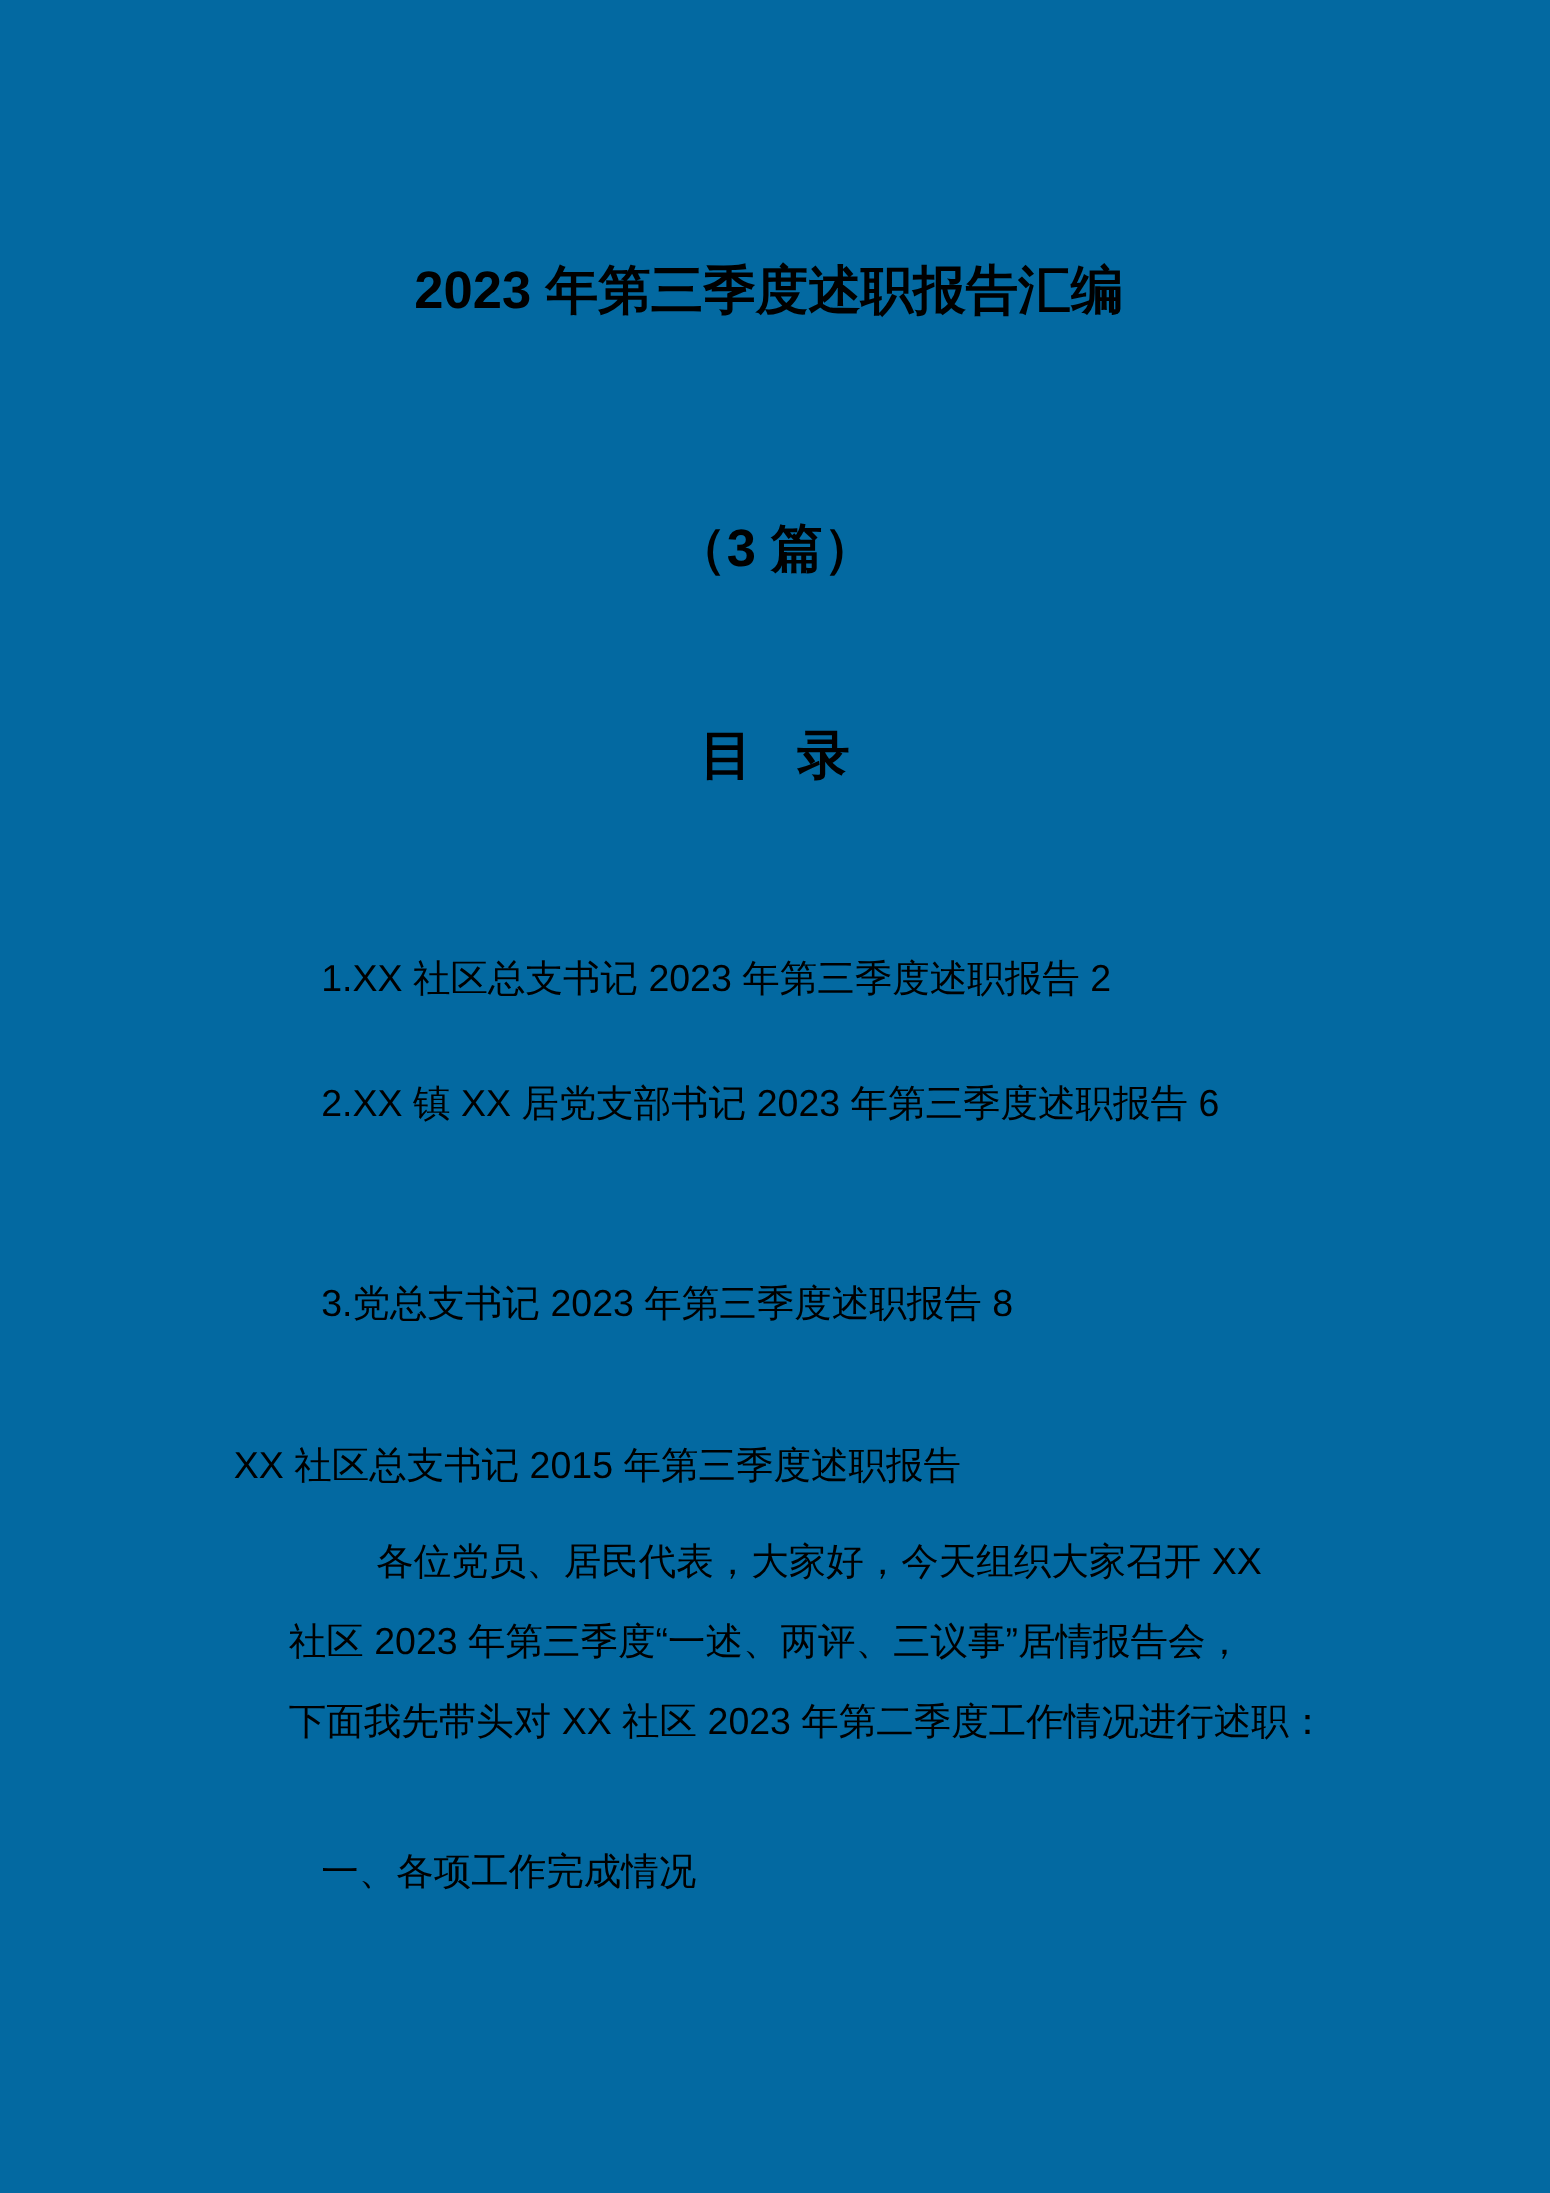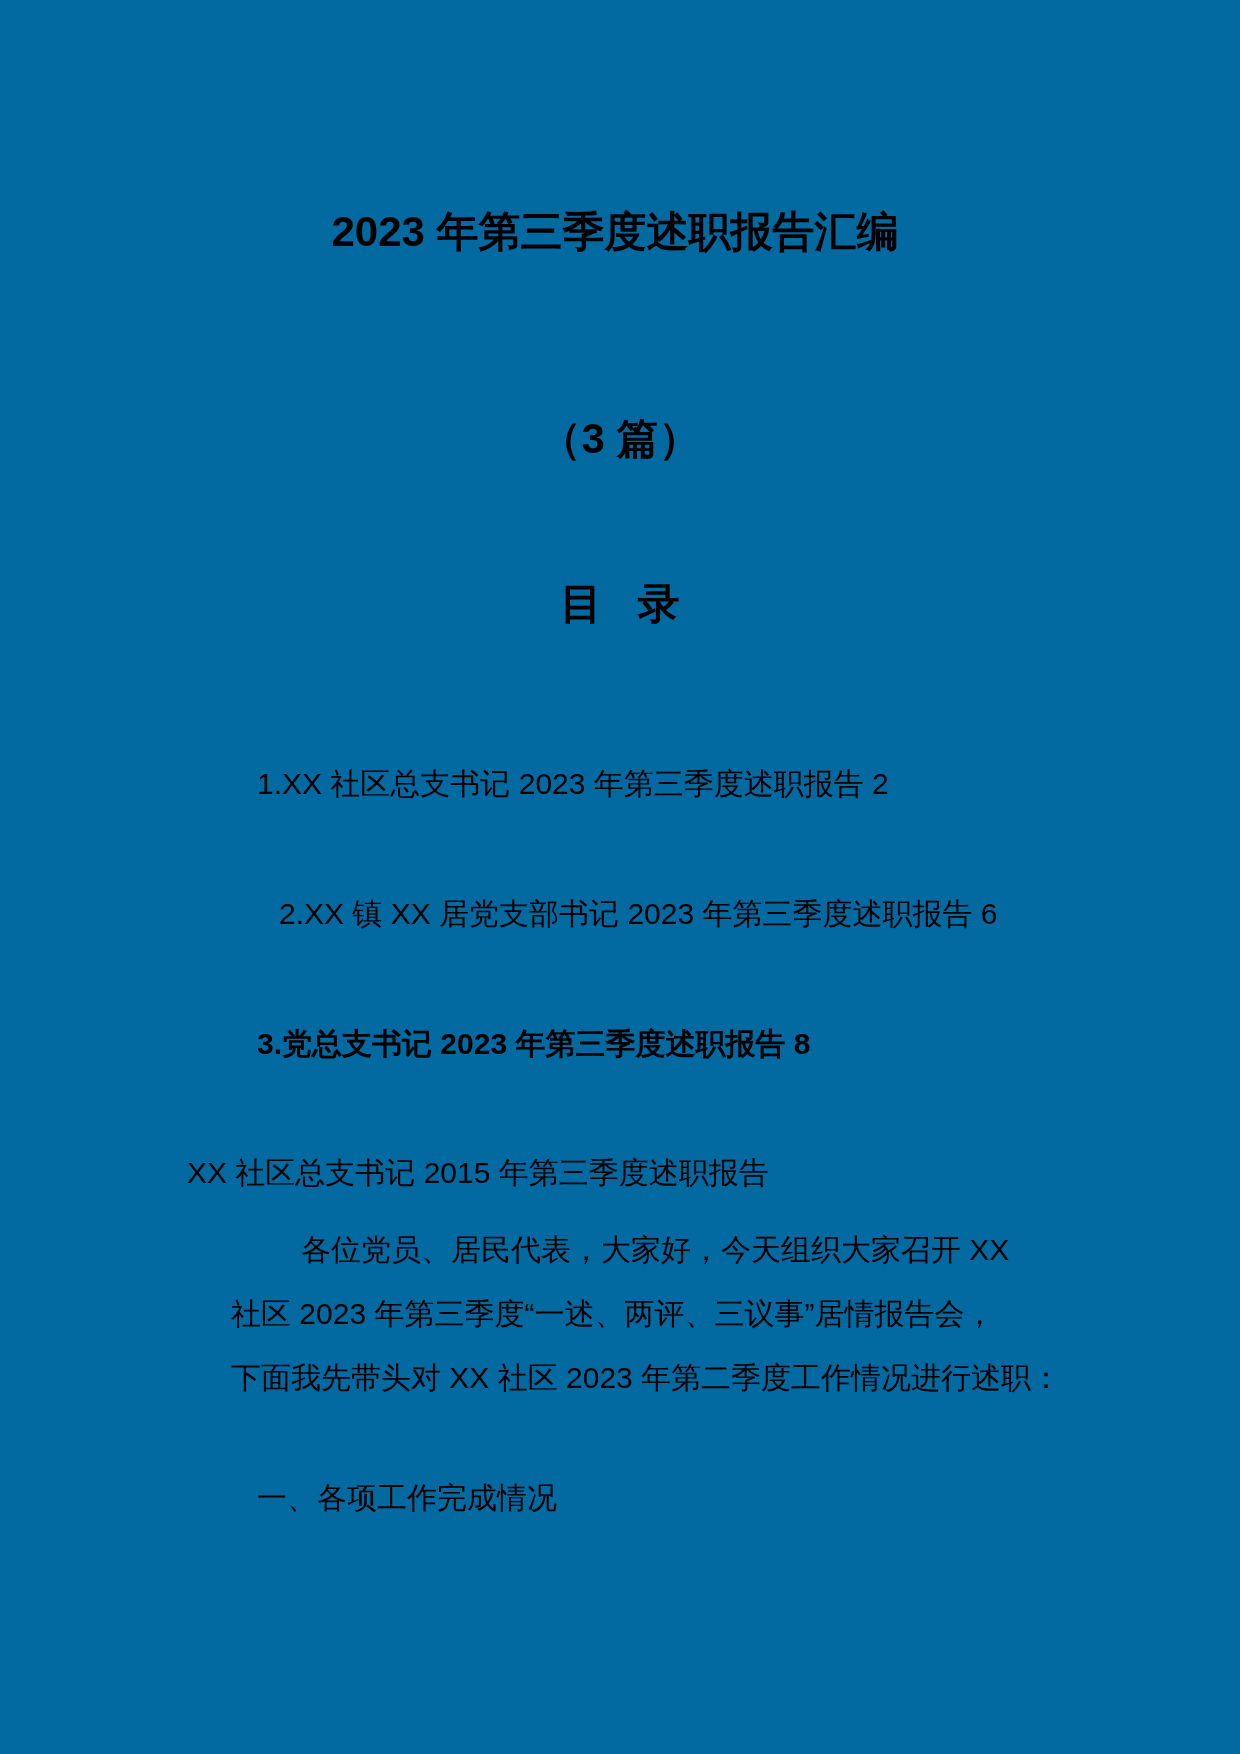--- a/index.html
+++ b/index.html
@@ -36,22 +36,22 @@
     .title-count { top: 409px; }
     .title-toc { top: 574px; letter-spacing: 12px; left: 6px; }
     .toc-item {
       position: absolute;
       left: 257px;
       font-size: 30px;
       line-height: 40px;
       white-space: nowrap;
     }
     .toc-1 { top: 764px; }
-    .toc-2 { top: 894px; margin-left: 22px; }
-    .toc-3 { top: 1024px; font-weight: bold; }
+    .toc-2 { top: 864px; }
+    .toc-3 { top: 1024px; }
     .section-heading {
       position: absolute;
       left: 187px;
       top: 1153px;
       font-size: 30px;
       line-height: 40px;
       white-space: nowrap;
     }
     .body-para {
       position: absolute;

